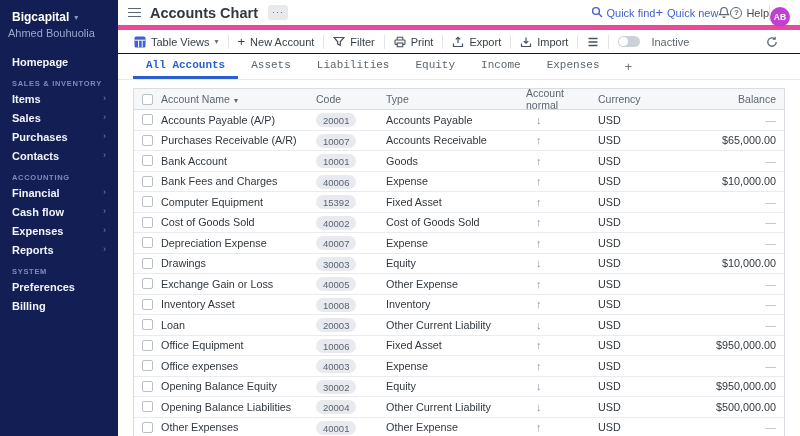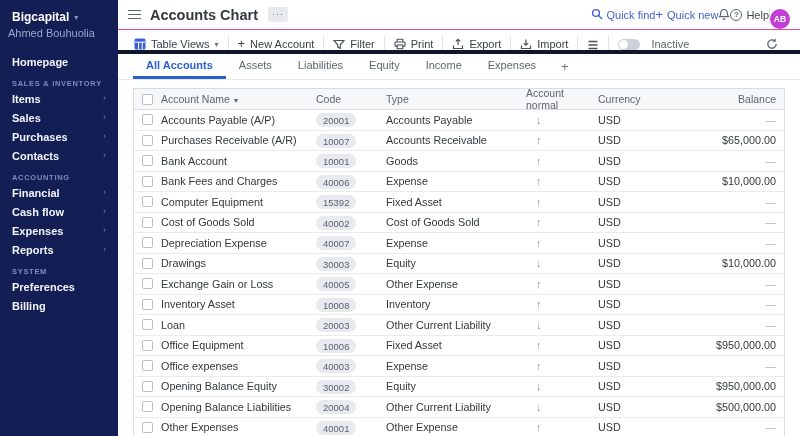--- a/index.html
+++ b/index.html
@@ -17,52 +17,52 @@
   .nav-item { height: 19px; padding: 0 12px; font-size: 11px; font-weight: bold; color: #f2f4fb;
               display: flex; justify-content: space-between; align-items: flex-start; cursor: pointer; }
   .nav-chev { color: #7583b3; font-size: 9px; font-weight: normal; }
   .nav-section { height: 18px; padding: 4px 12px 0; font-size: 7.5px; letter-spacing: .7px;
                  color: #7e8cbb; text-transform: uppercase; font-weight: bold; }
 
   
   .main { flex: 1; display: flex; flex-direction: column; background: #fff; min-width: 0; }
 
   
-  .topbar { height: 30px; flex: 0 0 30px; border-bottom: 1px solid #ec4899; display: flex; align-items: center; padding: 0 10px; }
+  .topbar { height: 30px; flex: 0 0 30px; border-bottom: 5px solid #ec4899; display: flex; align-items: center; padding: 0 10px; }
   .hamburger { width: 13px; display: flex; flex-direction: column; gap: 2.5px; cursor: pointer; }
   .hamburger i { height: 1.5px; background: #5c6670; display: block; }
   .page-title { font-size: 14.5px; font-weight: bold; color: #32383e; margin-left: 9px; }
   .more-badge { margin-left: 10px; background: #e7e9ed; border-radius: 3px; color: #5c6670;
                 font-size: 9px; line-height: 1; padding: 3px 4px; letter-spacing: 1px; cursor: pointer; }
   .topbar-right { margin-left: auto; display: flex; align-items: center; }
   .top-link { display: flex; align-items: center; gap: 4px; color: #4361cc; font-size: 11px; cursor: pointer; }
   .plus-glyph { font-size: 13px; line-height: 1; }
   .icon-btn { display: flex; align-items: center; color: #5c6670; cursor: pointer; }
   .help-link { display: flex; align-items: center; gap: 4px; color: #444b52; font-size: 11px; cursor: pointer; }
   .help-circle { width: 12px; height: 12px; border: 1.2px solid #5c6670; border-radius: 50%;
                  font-size: 8px; display: flex; align-items: center; justify-content: center; color: #5c6670; font-weight: bold; }
   .v-sep { width: 1px; height: 16px; background: #e0e2e7; }
   .avatar { width: 20px; height: 20px; border-radius: 50%; background: #c13fd4; color: #fff;
             font-size: 8.5px; font-weight: bold; display: flex; align-items: center; justify-content: center; cursor: pointer; margin-top: 8px; }
 
   
-  .toolbar { height: 24px; flex: 0 0 24px; border-bottom: 4px solid #0f172a; display: flex; align-items: flex-end;
+  .toolbar { height: 24px; flex: 0 0 24px; border-bottom: 1px solid #0f172a; display: flex; align-items: center;
              padding: 0 22px 0 7px; font-size: 11px; color: #39414a; }
   .tb-btn { display: flex; align-items: center; gap: 5px; padding: 0 9px; cursor: pointer; white-space: nowrap; }
   .tb-btn svg { display: block; }
   .tb-caret { color: #6a7380; font-size: 8px; }
   .tb-sep { width: 1px; height: 14px; background: #e2e4e9; }
   .switch { width: 22px; height: 11px; background: #ccd1d9; border-radius: 6px; position: relative; cursor: pointer; }
   .switch .knob { position: absolute; left: 1px; top: 1px; width: 9px; height: 9px; background: #fff; border-radius: 50%; }
   .switch-label { color: #5c6670; margin-left: 6px; }
   .toolbar-right { margin-left: auto; display: flex; align-items: center; }
 
   
   .tabs { height: 26px; flex: 0 0 26px; border-bottom: 1px solid #e7e9ee; display: flex; align-items: stretch; padding-left: 15px; }
-  .tabs-list { display: flex; }
+  .tabs-list { display: flex; font-family: Liberation Mono, monospace; }
   .tab { padding: 0 13px; font-size: 11px; color: #5c6670; display: flex; align-items: center; cursor: pointer; border-bottom: 3px solid transparent; }
   .tab.active { color: #2a5fd0; font-weight: bold; border-bottom-color: #2a5fd0; }
   .tab-add { padding: 0 12px; font-size: 13px; color: #6a7380; display: flex; align-items: center; cursor: pointer; }
 
   
   .table-wrap { margin: 8px 15px 0; border: 1px solid #dadce2; background: #fff; }
   .thead { display: flex; background: #f6f7f9; height: 21px; align-items: center; border-bottom: 1px solid #dadce2;
            color: #5d6670; font-size: 10.5px; }
   .trow { display: flex; height: 20.5px; align-items: center; border-bottom: 1px solid #e9ebf0;
           font-size: 10.8px; color: #32383e; background: #fff; cursor: pointer; }

